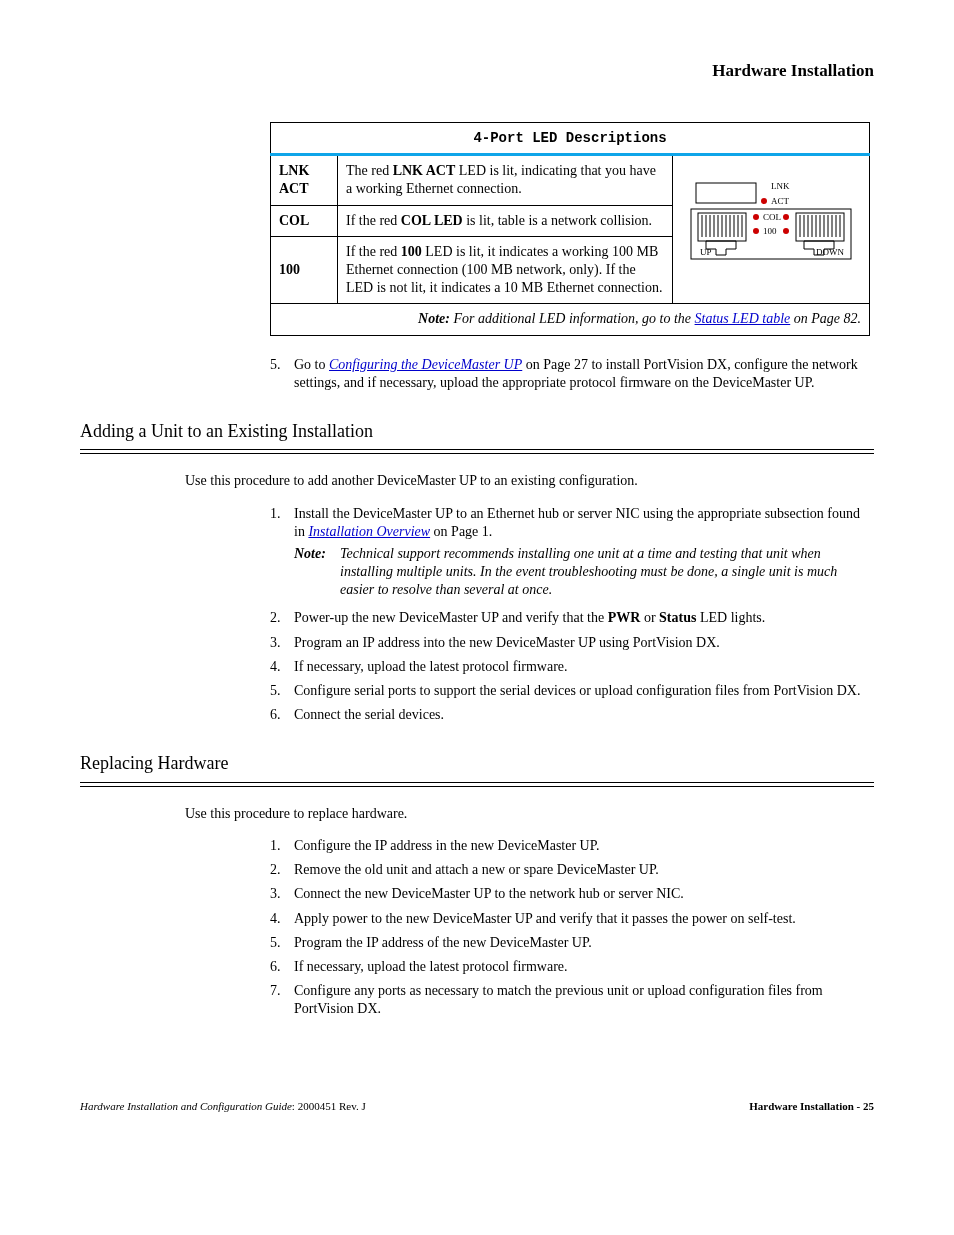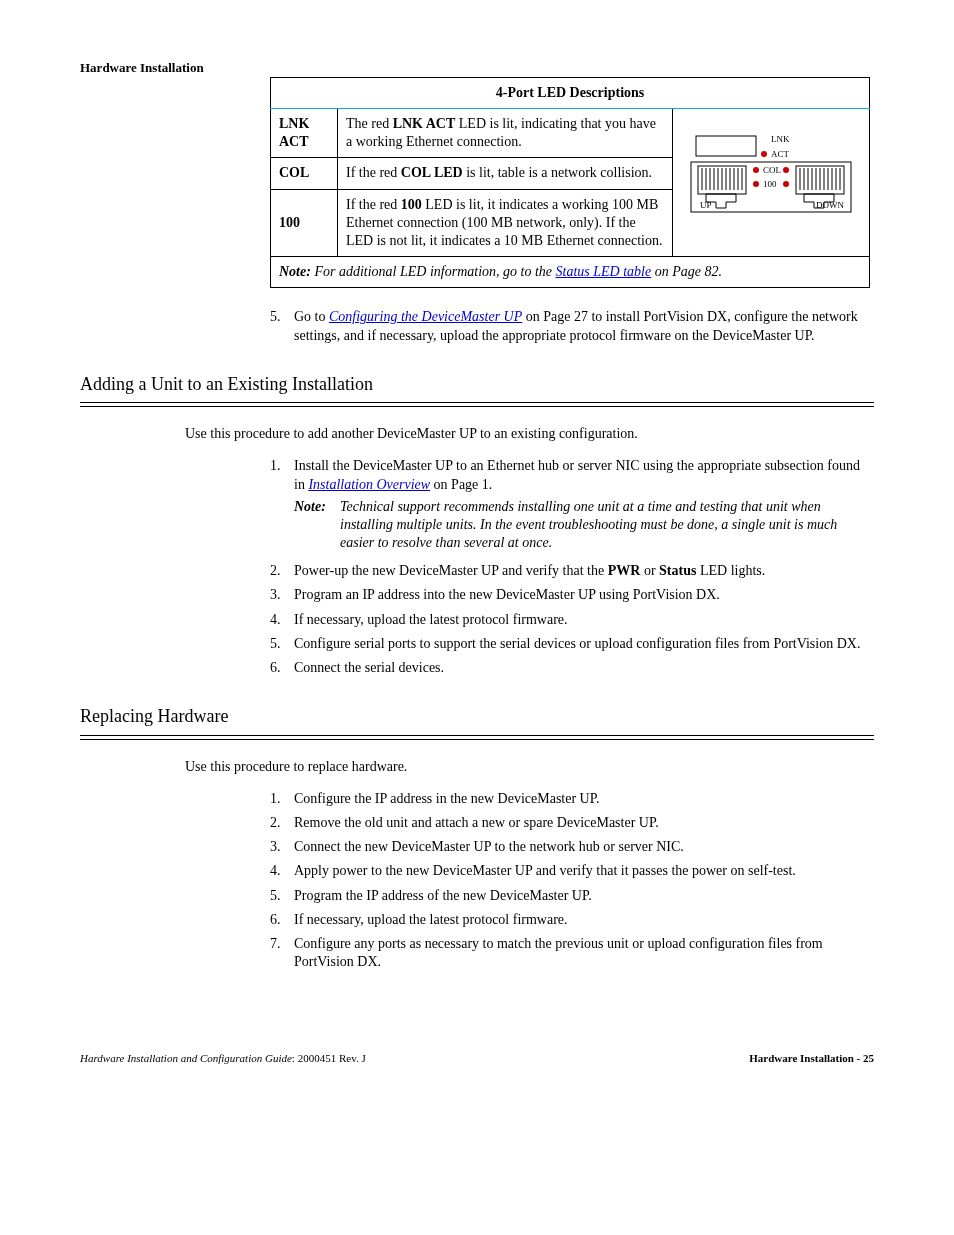--- a/index.html
+++ b/index.html
@@ -6,47 +6,51 @@
     font-family: "Century Schoolbook", "New Century Schoolbook", Georgia, serif;
     font-size: 14px;
     color: #000;
     margin: 0;
     padding: 60px 80px 40px 80px;
     width: 954px;
     box-sizing: border-box;
     line-height: 1.3;
   }
   .header-right {
-    font-weight: bold;
-    font-size: 13px;
+    text-align: right;
+    font-weight: bold;
+    font-size: 17px;
+    margin-bottom: 40px;
   }
   .led-table {
     border-collapse: collapse;
     margin-left: 190px;
     margin-bottom: 20px;
     width: 600px;
   }
   .led-table td, .led-table th {
     border: 1px solid #000;
     padding: 6px 8px;
     vertical-align: middle;
     font-size: 14px;
   }
   .led-table .title-row td {
     text-align: center;
     font-weight: bold;
-    border-bottom: 1px solid #0ea5e9;
+    border-bottom: 3px solid #0ea5e9;
+    font-family: Liberation Mono, monospace;
   }
   .led-table .label-cell {
     font-weight: bold;
     text-align: left;
     width: 50px;
   }
   .led-table .note-row td {
     font-style: italic;
+    text-align: right;
   }
   .led-table .note-row .note-label {
     font-weight: bold;
     font-style: italic;
   }
   .link {
     color: #0000cc;
     text-decoration: underline;
     font-style: italic;
   }

